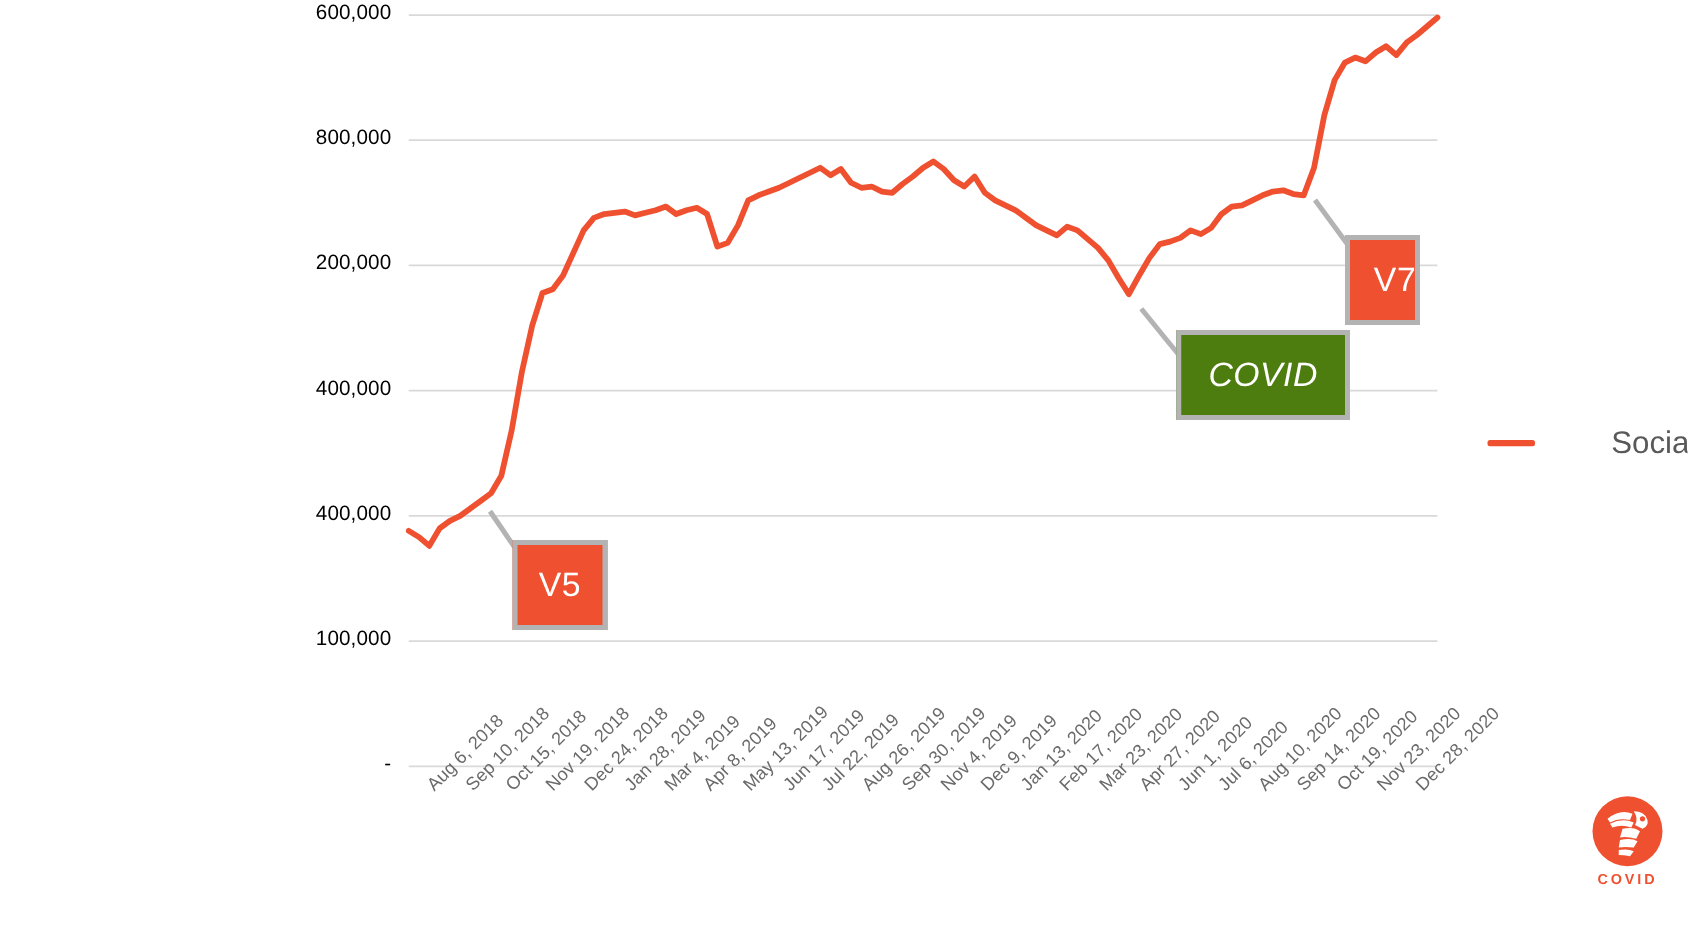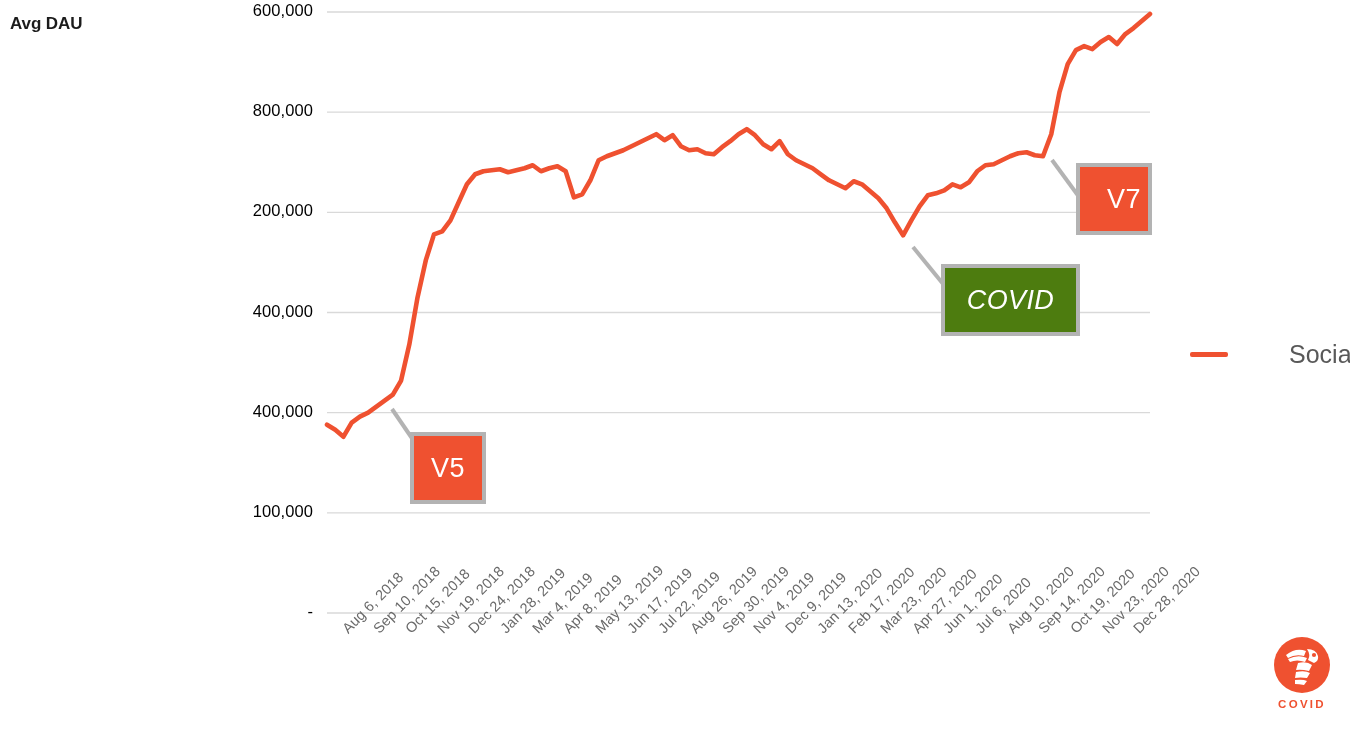--- a/index.html
+++ b/index.html
@@ -130,21 +130,20 @@
     font-size: 11.5px;
     font-weight: bold;
     letter-spacing: 2.3px;
     color: #ef5130;
   }
 </style>
 </head>
 <body>
 
 <div id="title-block">
-  <div class="subtitle">Avg DAU</div>
 </div>
 
 <div id="chart-area">
   <svg id="chart-svg" width="1350" height="743">
     <g id="gridlines">
         <line x1="327" x2="1150" y1="613" y2="613" stroke="#d9d9d9" stroke-width="1.4"></line>
         <line x1="327" x2="1150" y1="512.8333333333334" y2="512.8333333333334" stroke="#d9d9d9" stroke-width="1.4"></line>
         <line x1="327" x2="1150" y1="412.6666666666667" y2="412.6666666666667" stroke="#d9d9d9" stroke-width="1.4"></line>
         <line x1="327" x2="1150" y1="312.5" y2="312.5" stroke="#d9d9d9" stroke-width="1.4"></line>
         <line x1="327" x2="1150" y1="212.33333333333337" y2="212.33333333333337" stroke="#d9d9d9" stroke-width="1.4"></line>
@@ -193,21 +192,21 @@
       <div class="x-tick-label" style="left: 971.904px; top: 625px;">Jul 6, 2020</div>
       <div class="x-tick-label" style="left: 1003.56px; top: 625px;">Aug 10, 2020</div>
       <div class="x-tick-label" style="left: 1035.21px; top: 625px;">Sep 14, 2020</div>
       <div class="x-tick-label" style="left: 1066.87px; top: 625px;">Oct 19, 2020</div>
       <div class="x-tick-label" style="left: 1098.52px; top: 625px;">Nov 23, 2020</div>
       <div class="x-tick-label" style="left: 1130.17px; top: 625px;">Dec 28, 2020</div>
     </div>
   <div id="callouts">
       <div class="callout orange" style="left: 410px; top: 432px; width: 76px; height: 72px;">V5</div>
       <div class="callout gray" style="left: 941px; top: 264px; width: 139px; height: 72px;">COVID</div>
-      <div class="callout orange" style="left: 1076px; top: 163px; width: 76px; height: 72px; padding-left: 20px;">V7</div>
+      <div class="callout orange" style="left: 1076px; top: 188px; width: 60px; height: 72px; padding-left: 20px;">V7</div>
     </div>
 </div>
 
 <div id="legend" style="left:1190px; top:340px;">
   <span class="swatch"></span>
   <span class="legend-label">Social</span>
 </div>
 
 <div id="logo">
   <div class="mark">

